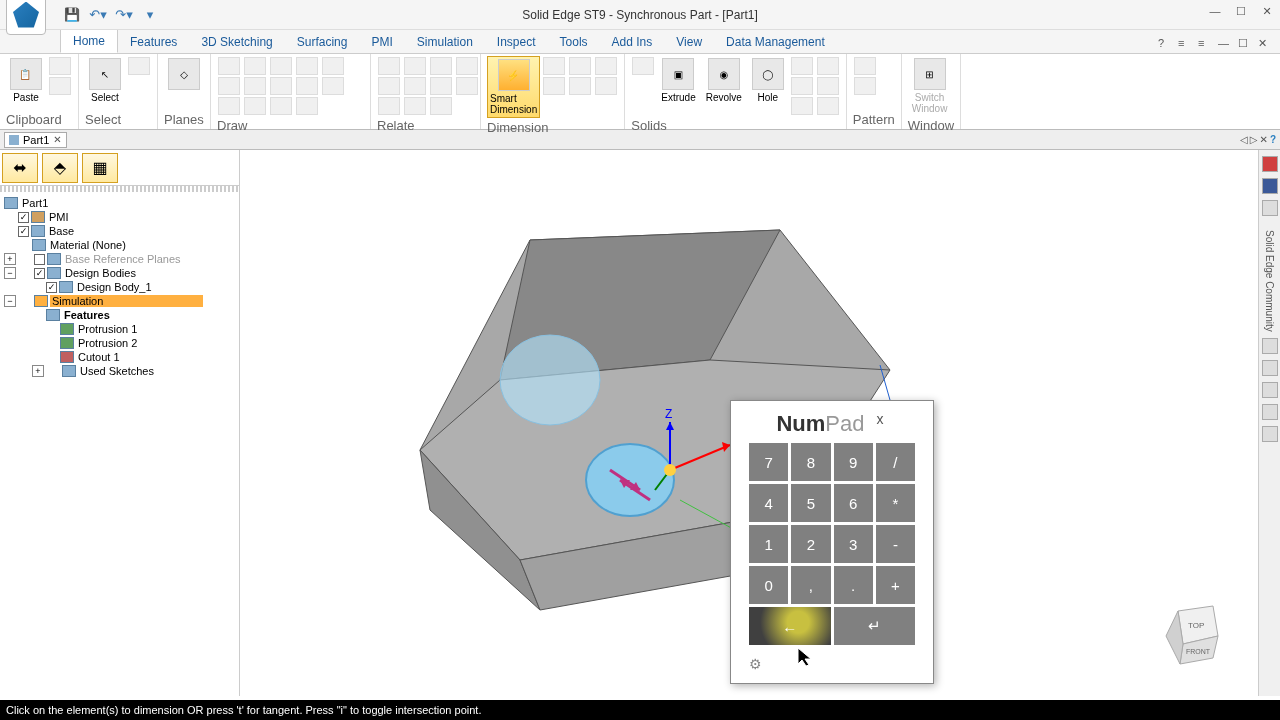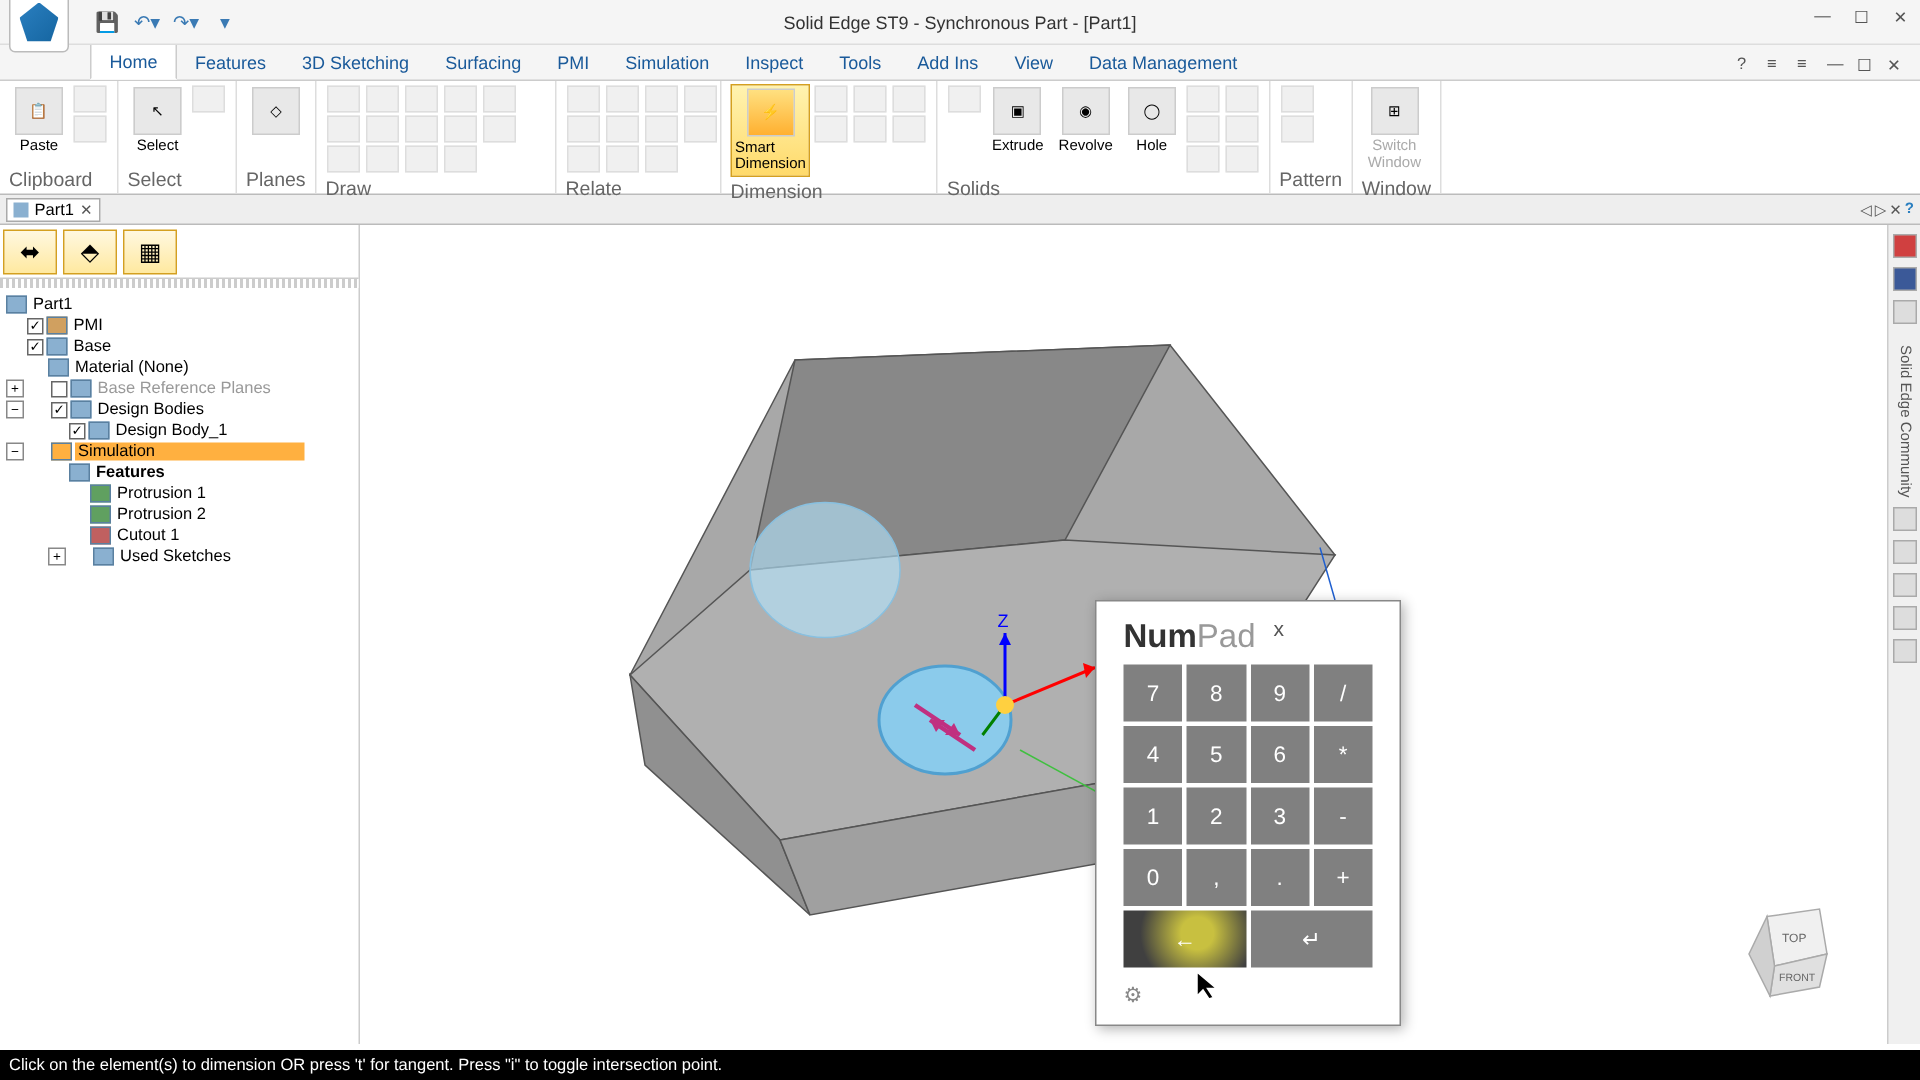--- a/index.html
+++ b/index.html
@@ -61,21 +61,21 @@
 .model { position: absolute; left: 80px; top: 30px; }
 .viewcube { position: absolute; right: 30px; bottom: 30px; width: 70px; height: 70px; }
 
 
 .right-bar { width: 22px; background: #f0f0f0; border-left: 1px solid #ccc; display: flex; flex-direction: column; align-items: center; gap: 6px; padding-top: 6px; }
 .right-icon { width: 16px; height: 16px; background: #ddd; border: 1px solid #aaa; }
 .right-text { writing-mode: vertical-rl; font-size: 10px; color: #555; margin-top: 8px; }
 
 
 .numpad { position: absolute; left: 730px; top: 400px; width: 204px; background: #fff; border: 1px solid #888; box-shadow: 2px 2px 8px rgba(0,0,0,0.3); }
-.numpad-header { display: flex; justify-content: flex-start; padding: 10px 18px 6px; gap: 12px; }
+.numpad-header { display: flex; justify-content: center; padding: 10px 8px 6px; gap: 12px; }
 .numpad-title { font-size: 22px; font-weight: 300; color: #333; }
 .numpad-title b { font-weight: bold; }
 .numpad-close { font-size: 14px; color: #555; padding-right: 4px; }
 .numpad-grid { display: grid; grid-template-columns: repeat(4, 1fr); gap: 3px; padding: 0 18px 4px; }
 .np-btn { height: 38px; background: #808080; color: #fff; display: flex; align-items: center; justify-content: center; font-size: 15px; cursor: pointer; }
 .np-btn.wide { grid-column: span 2; }
 .np-btn.dark { background: #404040; }
 .np-btn.highlight { background: radial-gradient(circle at 60% 40%, #c8c040 20%, #404040 70%); }
 .numpad-footer { padding: 6px 18px 10px; }
 .gear { width: 16px; height: 16px; color: #888; font-size: 14px; }

